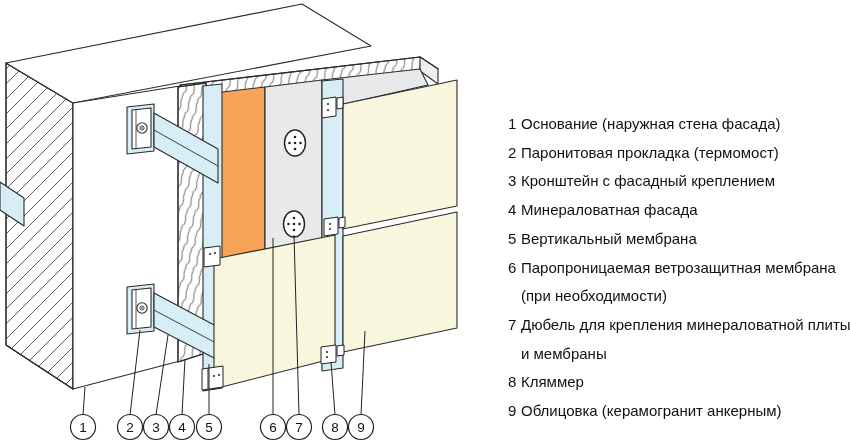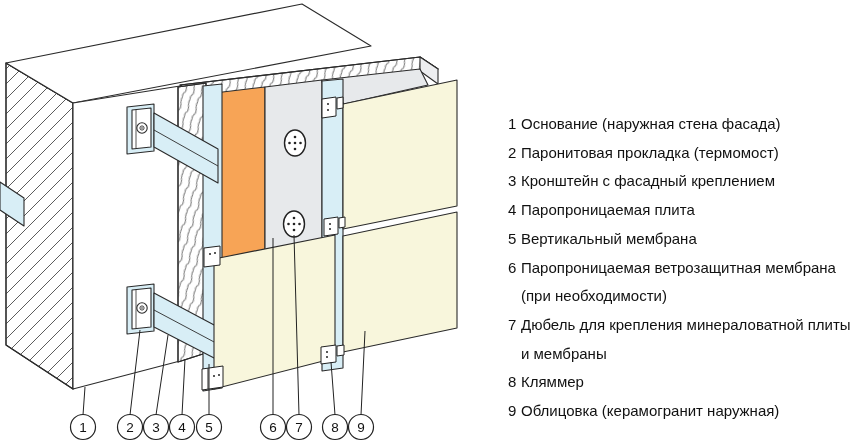--- a/index.html
+++ b/index.html
@@ -198,34 +198,34 @@
   <div class="lg-line">
     <span class="lg-num">1</span><span>Основание (наружная стена фасада)</span>
   </div>
   <div class="lg-line">
     <span class="lg-num">2</span><span>Паронитовая прокладка (термомост)</span>
   </div>
   <div class="lg-line">
     <span class="lg-num">3</span><span>Кронштейн с фасадный креплением</span>
   </div>
   <div class="lg-line">
-    <span class="lg-num">4</span><span>Паропроницаемая плита</span>
+    <span class="lg-num">4</span><span>Минераловатная фасада</span>
   </div>
   <div class="lg-line">
     <span class="lg-num">5</span><span>Вертикальный мембрана</span>
   </div>
   <div>
     <div class="lg-line"><span class="lg-num">6</span><span>Паропроницаемая ветрозащитная мембрана</span></div>
     <div class="lg-line lg-cont">(при необходимости)</div>
   </div>
   <div>
     <div class="lg-line"><span class="lg-num">7</span><span>Дюбель для крепления минераловатной плиты</span></div>
     <div class="lg-line lg-cont">и мембраны</div>
   </div>
   <div class="lg-line">
     <span class="lg-num">8</span><span>Кляммер</span>
   </div>
   <div class="lg-line">
-    <span class="lg-num">9</span><span>Облицовка (керамогранит наружная)</span>
+    <span class="lg-num">9</span><span>Облицовка (керамогранит анкерным)</span>
   </div>
 </div>
 
 </div>
 
 </body></html>

